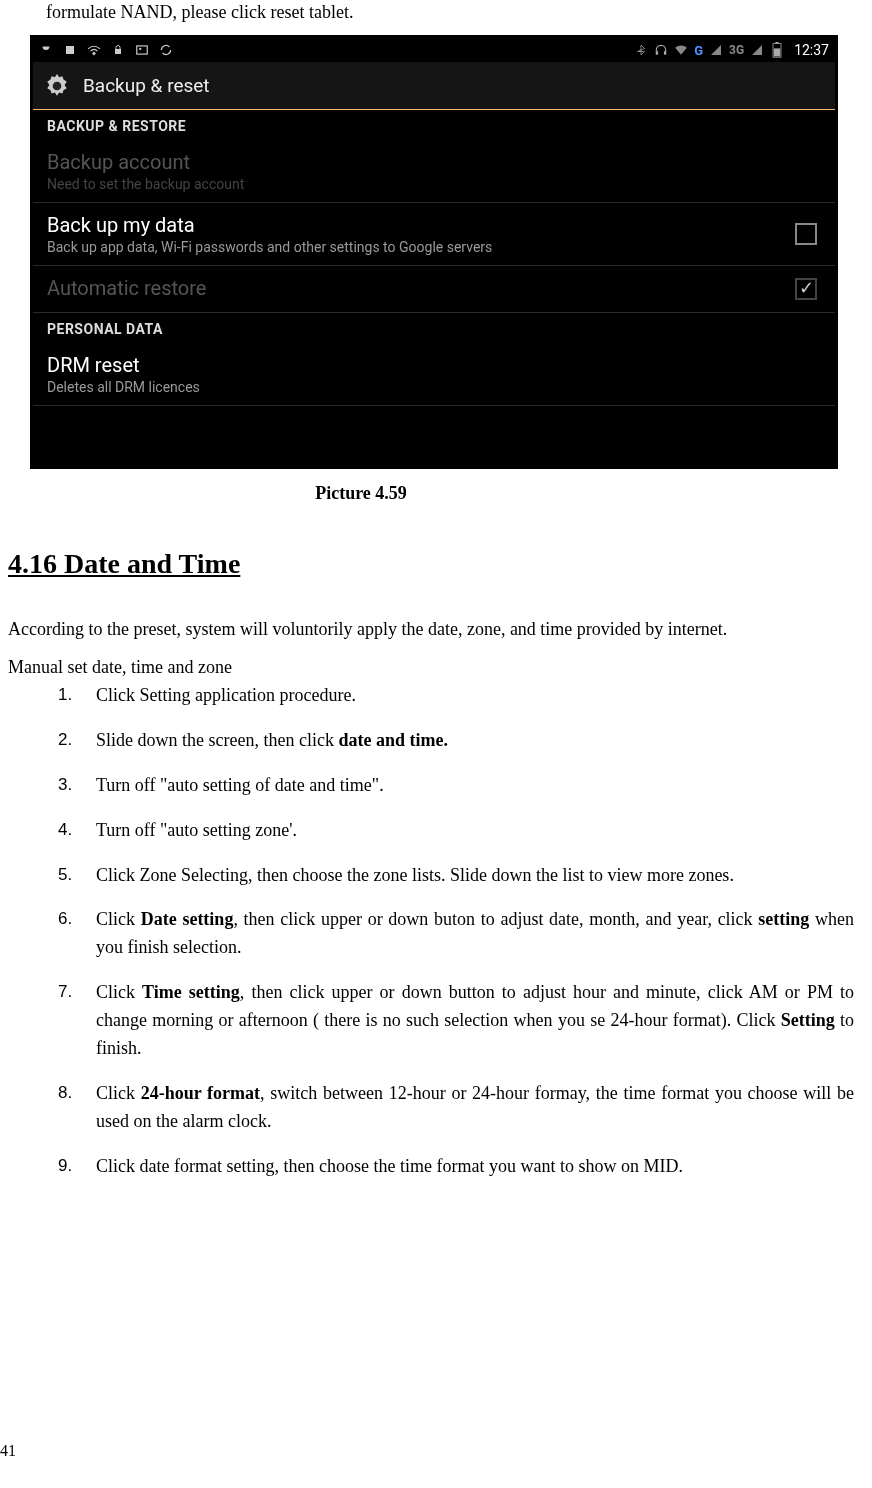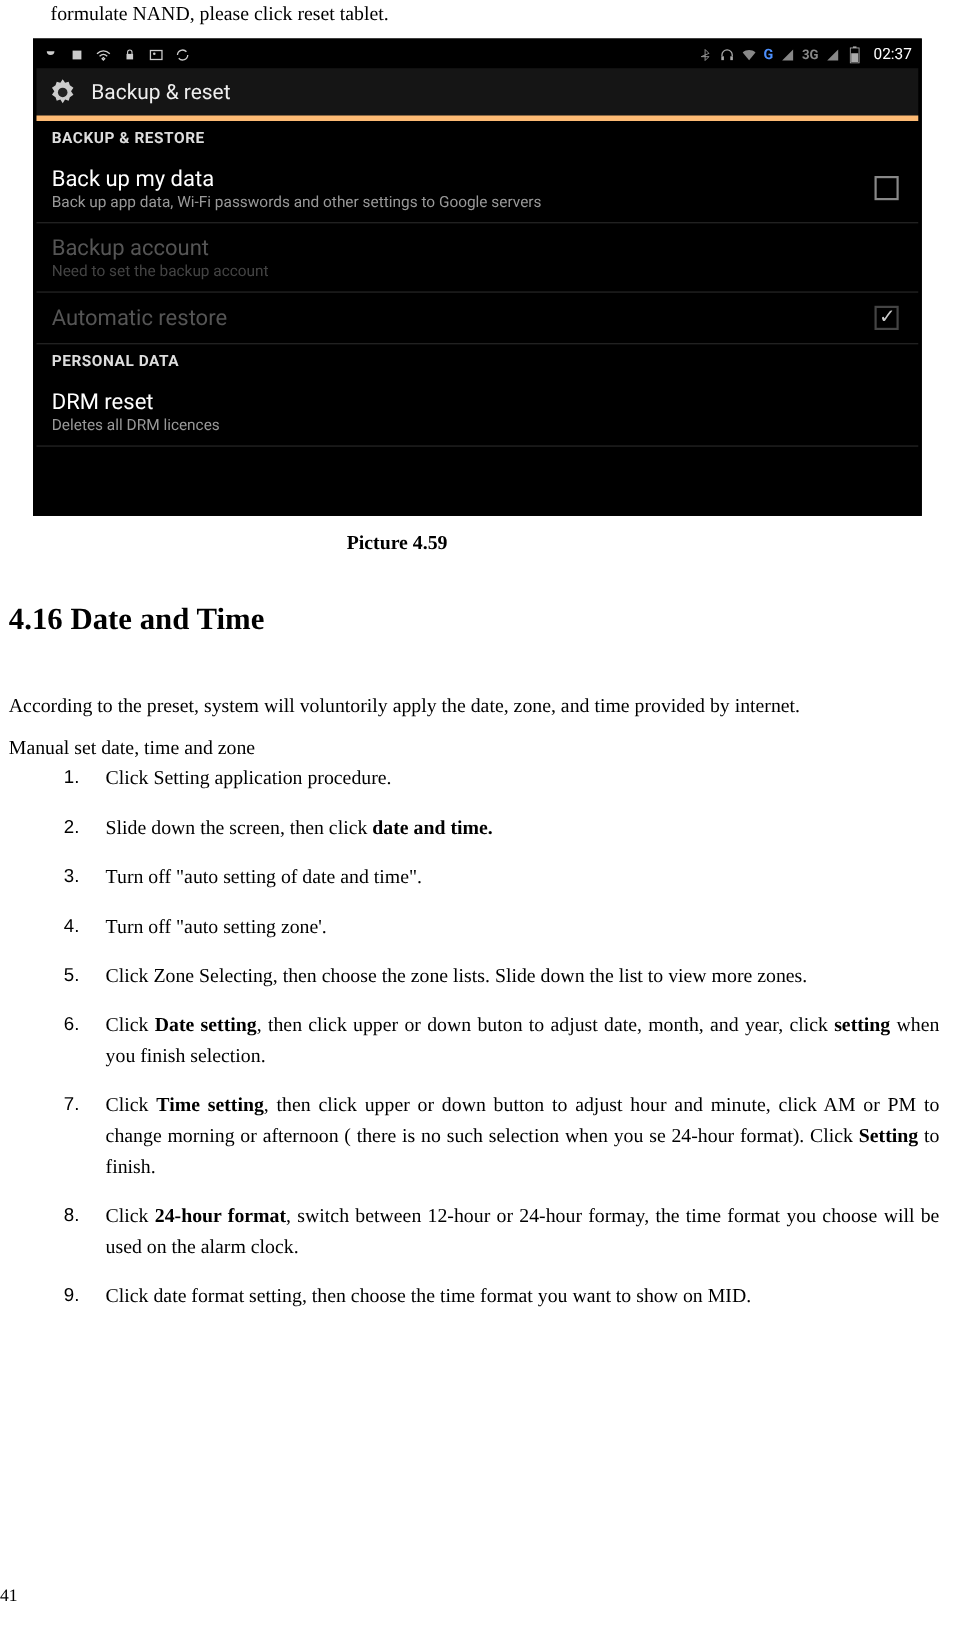--- a/index.html
+++ b/index.html
@@ -43,21 +43,21 @@
   .status-right { margin-left: auto; display: flex; gap: 6px; align-items: center; }
   .sicon { width: 14px; height: 14px; display: inline-flex; align-items: center; justify-content: center; }
   .clock { font-size: 14px; color: #fff; margin-left: 4px; }
   .sig3g { color: #888; font-size: 12px; font-weight: bold; }
   .sigG { color: #4d90fe; font-size: 13px; font-weight: bold; }
   .app-header {
     height: 48px;
     display: flex;
     align-items: center;
     background: #151515;
-    border-bottom: 5px solid #fdba74;
+    border-bottom: 1px solid #fdba74;
     padding-left: 8px;
   }
   .gear { width: 32px; height: 32px; display: flex; align-items: center; justify-content: center; margin-right: 10px; }
   .app-title { font-size: 19px; color: #eee; }
   .section-label {
     font-size: 14px;
     font-weight: bold;
     color: #ddd;
     padding: 8px 14px 6px 14px;
     letter-spacing: 0.5px;
@@ -91,21 +91,22 @@
   .cb.disabled { border-color: #444; }
   .caption {
     text-align: center;
     font-weight: bold;
     font-size: 18px;
     margin: 14px 0 0 -140px;
   }
   .section-heading {
     font-size: 28px;
     font-weight: bold;
-    margin: 44px 0 48px 0;
+    margin: 44px 0 36px 0;
+    text-decoration: underline;
   }
   .para {
     text-align: justify;
     line-height: 1.55;
     margin-bottom: 10px;
     font-size: 18px;
   }
   .para2 {
     line-height: 1.55;
     font-size: 18px;
@@ -212,46 +213,46 @@
               <path d="M2 22h20V2L2 22z" fill="#888"></path>
             </svg>
         </span>
         <span class="sicon">
           <svg viewBox="0 0 12 20" width="10" height="16">
               <rect x="1" y="2" width="10" height="17" stroke="#aaa" fill="none"></rect>
               <rect x="4" y="0" width="4" height="2" fill="#aaa"></rect>
               <rect x="2" y="8" width="8" height="10" fill="#aaa"></rect>
             </svg>
         </span>
-        <span class="clock">02:37</span>
+        <span class="clock">12:37</span>
       </div>
     </div>
 
     <div class="app-header">
       <span class="gear">
         <svg viewBox="0 0 24 24" width="26" height="26">
             <circle cx="12" cy="12" r="3" fill="#3b3b3b"></circle>
             <path d="M12 1l2 3 3-1 1 3 3 2-2 3 2 3-3 2-1 3-3-1-2 3-2-3-3 1-1-3-3-2 2-3-2-3 3-2 1-3 3 1 2-3z" fill="#ccc"></path>
             <circle cx="12" cy="12" r="4" fill="#222"></circle>
           </svg>
       </span>
       <span class="app-title">Backup &amp; reset</span>
     </div>
 
     <div class="section-label">BACKUP &amp; RESTORE</div>
 
+    <div class="row disabled">
+      <div class="row-title">Backup account</div>
+      <div class="row-sub">Need to set the backup account</div>
+    </div>
+
     <div class="row">
       <div class="row-title">Back up my data</div>
       <div class="row-sub">Back up app data, Wi-Fi passwords and other settings to Google servers</div>
       <div class="cb"></div>
-    </div>
-
-    <div class="row disabled">
-      <div class="row-title">Backup account</div>
-      <div class="row-sub">Need to set the backup account</div>
     </div>
 
     <div class="row disabled">
       <div class="row-title">Automatic restore</div>
       <div class="cb checked disabled"></div>
     </div>
 
     <div class="section-label">PERSONAL DATA</div>
 
     <div class="row">

